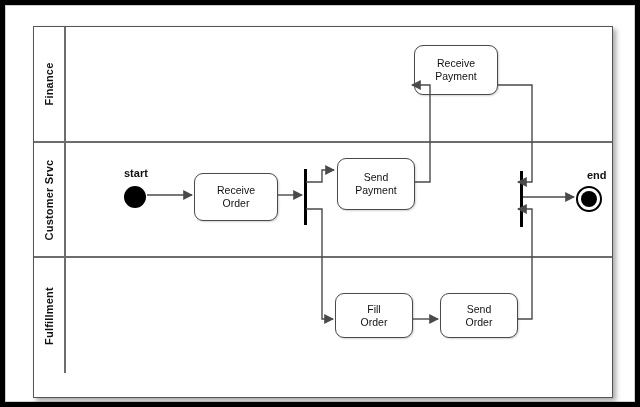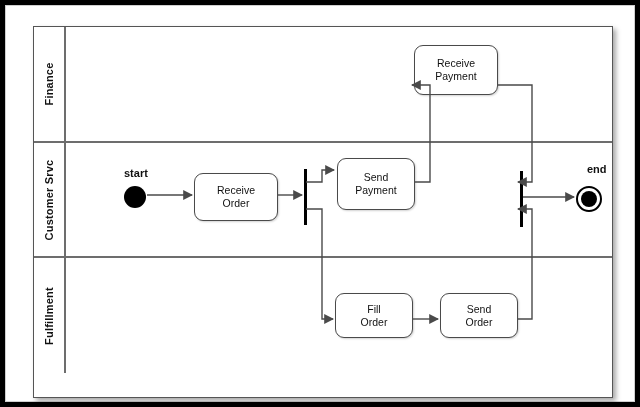--- a/index.html
+++ b/index.html
@@ -181,21 +181,21 @@
 
           <div class="activity" style="left:271px; top:15px; width:78px; height:52px;">
             <div>
               <span>Send</span><br>
               <span>Payment</span>
             </div>
           </div>
 
           <div class="bar" style="left:454px; top:28px; height:56px;"></div>
 
-          <span class="node-caption" style="left:521px; top:20px;">end</span>
+          <span class="node-caption" style="left:521px; top:26px;">end</span>
           <div class="end-node" style="left:510px; top:43px;"></div>
         </div>
       </div>
 
       <div class="lane" style="top:229px; height:117px;">
         <div class="lane-header">
           <span class="lane-label">Fulfillment</span>
         </div>
         <div class="lane-body">
           <div class="activity" style="left:269px; top:35px; width:78px; height:45px;justify-content:center;">

